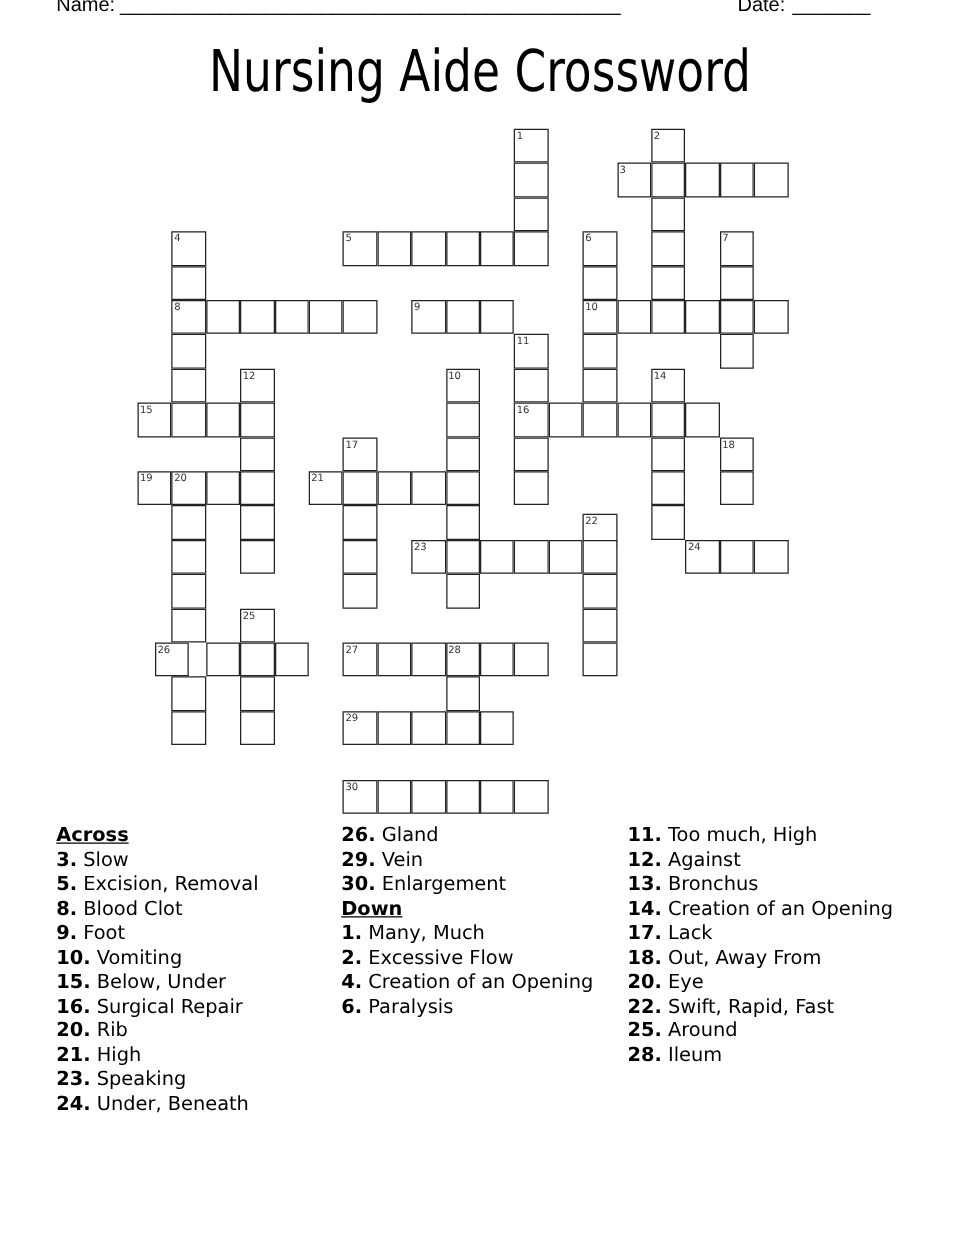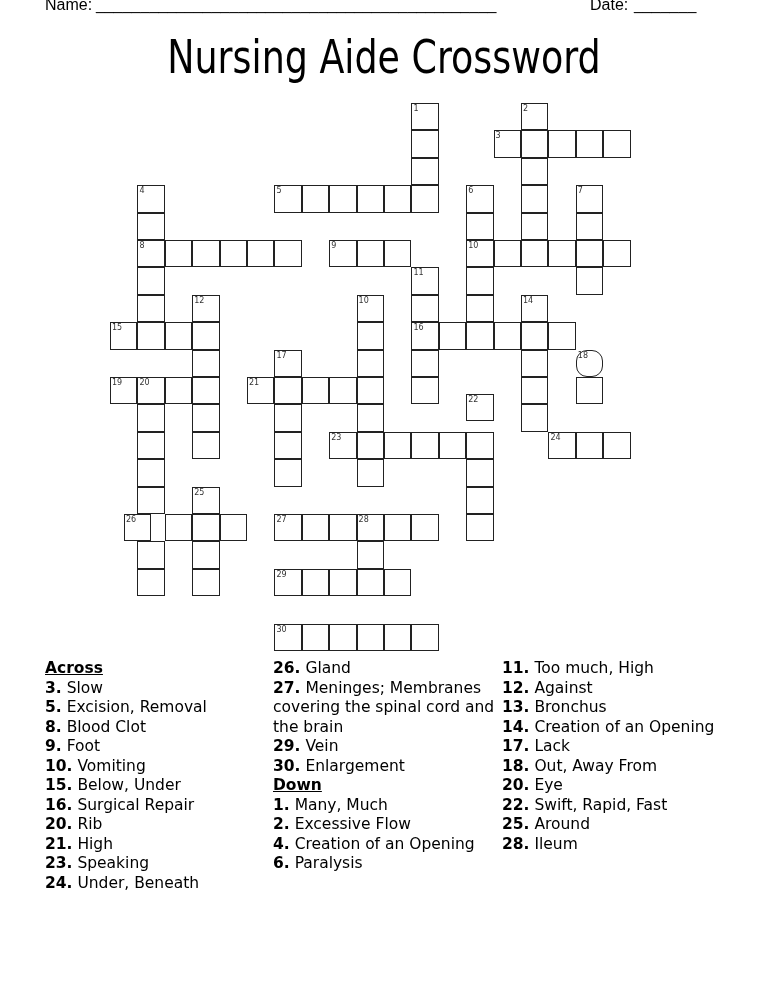--- a/index.html
+++ b/index.html
@@ -276,21 +276,21 @@
     </div>
     <div class="cell" style="left: 164.4px; top: 301.4px;">
       <input maxlength="1" style="">
     </div>
     <div class="cell" style="left: 164.4px; top: 328.8px;">
       <input maxlength="1" style="">
     </div>
     <div class="cell" style="left: 164.4px; top: 356.2px;">
       <input maxlength="1" style="">
     </div>
-    <div class="cell" style="left: 465.8px; top: 246.6px; border-radius: 11px;">
+    <div class="cell" style="left: 465.8px; top: 246.6px;">
       <span class="num">18</span>
       <input maxlength="1" style="">
     </div>
     <div class="cell" style="left: 465.8px; top: 274px;">
       <input maxlength="1" style="">
     </div>
     <div class="cell" style="left: 0px; top: 274px;">
       <span class="num">19</span>
       <input maxlength="1" style="">
     </div>
@@ -326,21 +326,21 @@
     <div class="cell" style="left: 137px; top: 274px;">
       <span class="num">21</span>
       <input maxlength="1" style="">
     </div>
     <div class="cell" style="left: 191.8px; top: 274px;">
       <input maxlength="1" style="">
     </div>
     <div class="cell" style="left: 219.2px; top: 274px;">
       <input maxlength="1" style="">
     </div>
-    <div class="cell" style="left: 356.2px; top: 291px;">
+    <div class="cell" style="left: 356.2px; top: 308px;">
       <span class="num">22</span>
       <input maxlength="1" style="">
     </div>
     <div class="cell" style="left: 356.2px; top: 328.8px;">
       <input maxlength="1" style="">
     </div>
     <div class="cell" style="left: 356.2px; top: 356.2px;">
       <input maxlength="1" style="">
     </div>
     <div class="cell" style="left: 356.2px; top: 383.6px;">
@@ -464,21 +464,20 @@
       <div class="clue"><b>20.</b> <span>Rib</span></div>
       <div class="clue"><b>21.</b> <span>High</span></div>
       <div class="clue"><b>23.</b> <span>Speaking</span></div>
       <div class="clue"><b>24.</b> <span>Under, Beneath</span></div>
     </div>
 </div>
 
 <div class="clues" style="left:273px; top:659px; width:225px;">
   <div id="col2a">
       <div class="clue"><b>26.</b> <span>Gland</span></div>
-      <div class="clue"><b>27.</b> <span>Meninges; Membranes covering the spinal cord and the brain</span></div>
       <div class="clue"><b>29.</b> <span>Vein</span></div>
       <div class="clue"><b>30.</b> <span>Enlargement</span></div>
     </div>
   <div class="hd">Down</div>
   <div id="col2b">
       <div class="clue"><b>1.</b> <span>Many, Much</span></div>
       <div class="clue"><b>2.</b> <span>Excessive Flow</span></div>
       <div class="clue"><b>4.</b> <span>Creation of an Opening</span></div>
       <div class="clue"><b>6.</b> <span>Paralysis</span></div>
     </div>

